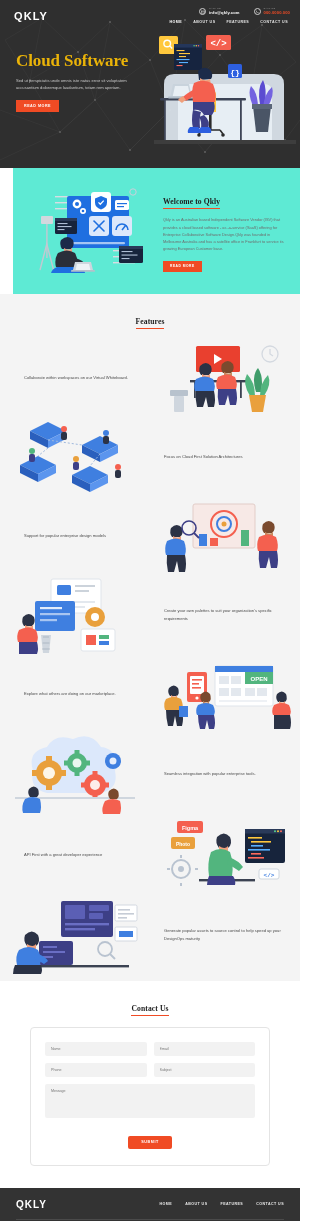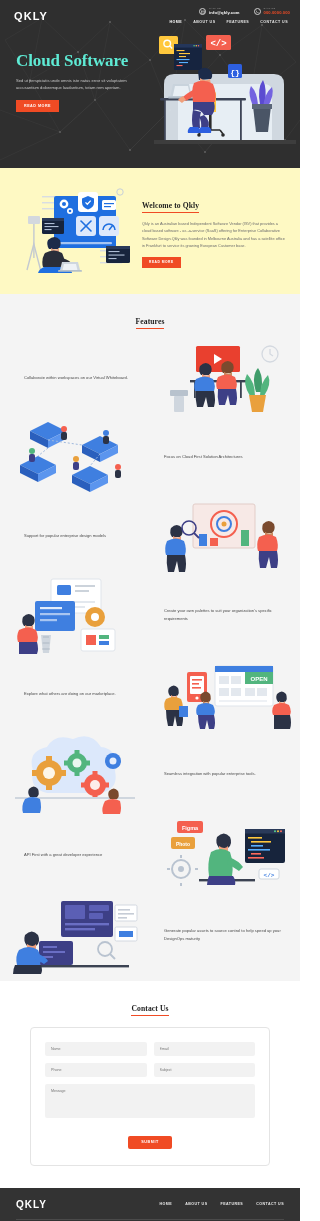--- a/index.html
+++ b/index.html
@@ -49,41 +49,41 @@
   .nav { display:flex; gap:11px; margin-top:5px; padding-right:2px; }
   .nav a {
     font-size:3.6px; color:#e4e4e4; text-decoration:none;
     letter-spacing:.45px; font-weight:bold; white-space:nowrap;
   }
   .nav a.active { color:#ffffff; }
 
   .hero-copy { position:absolute; left:16px; top:52px; width:132px; z-index:4; }
   .hero-title {
     font-family:"Liberation Serif", serif;
-    font-weight:bold; color:#5eead4; font-size:17px;
+    font-weight:bold; color:#eab308; font-size:17px;
     letter-spacing:-0.1px; line-height:1;
   }
   .hero-sub {
     margin-top:8px; font-size:4.1px; color:#c8c8c8;
     line-height:1.75; width:112px;
   }
   .btn-primary {
     display:inline-block; margin-top:9px;
     background:#f04b24; color:#fff;
     font-size:3.7px; font-weight:bold; letter-spacing:.5px;
     padding:4px 8px; border:0; cursor:pointer;
   }
 
   
   .hero-ill { position:absolute; right:0px; top:26px; width:150px; height:142px; z-index:3; }
 
   
   .welcome {
     display:flex; padding:16px 14px 18px 14px;
-    background:#fef9c3; align-items:center; 
+    background:#5eead4; align-items:center; gap:8px;margin-left:13px;
   }
   .welcome-ill { width:128px; height:92px; flex:0 0 auto; }
   .welcome-text { flex:1; padding-top:2px; }
   .sec-title {
     font-family:"Liberation Serif", serif; font-weight:bold;
     color:#1d1d1d; font-size:7.6px; letter-spacing:.1px;
     display:inline-block; padding-bottom:2px;
     border-bottom:1.2px solid #f04b24;
   }
   .welcome-body {

